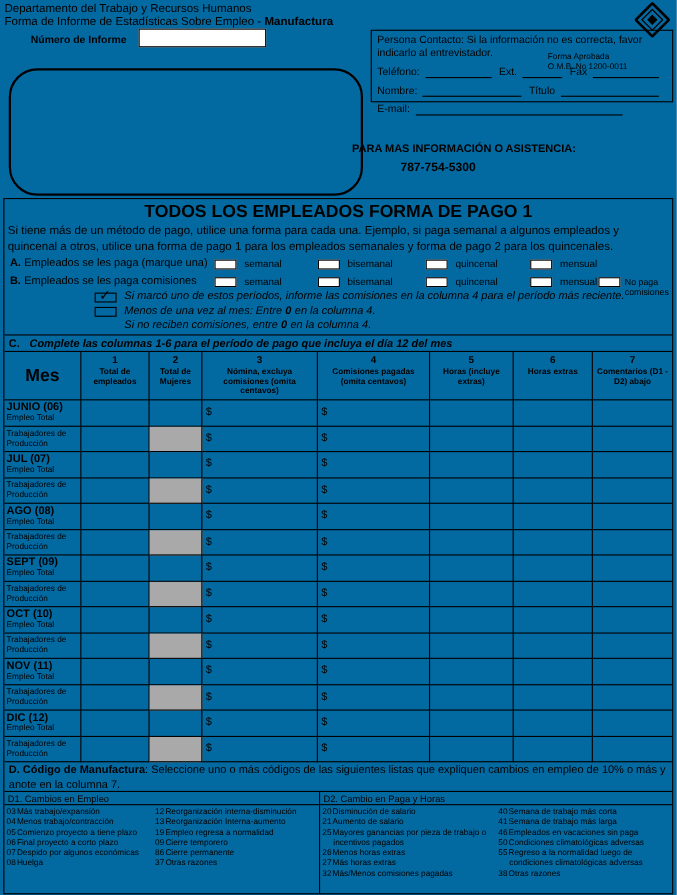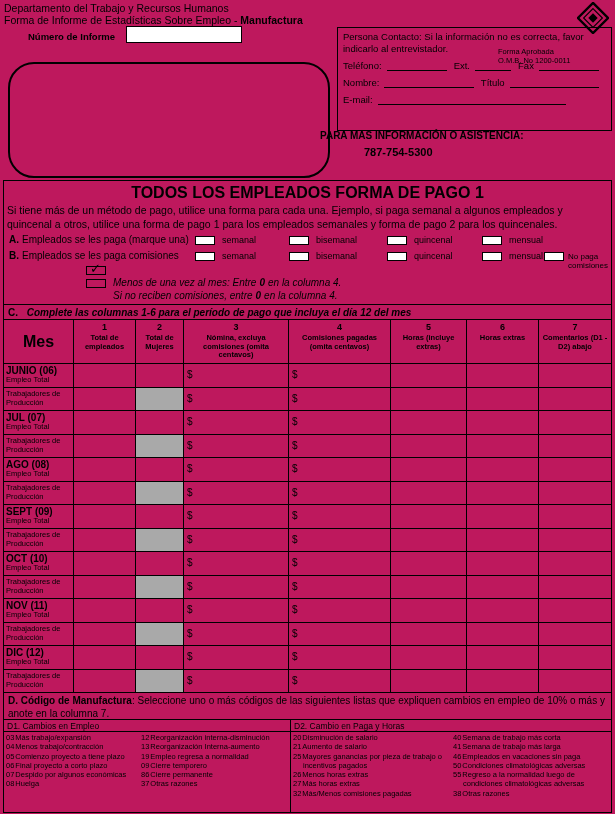--- a/index.html
+++ b/index.html
@@ -1,29 +1,29 @@
 <!DOCTYPE html>
 <html><head>
 <meta charset="utf-8">
 <style>
   * { margin:0; padding:0; box-sizing:border-box; }
   body { background:#fff; color:#000; font-family:"Liberation Sans","DejaVu Sans",sans-serif; }
-  .page { position:relative; width:615px; height:814px; background:#be185d; overflow:hidden; }
+  .page { position:relative; width:615px; height:814px; background:#0369a1; overflow:hidden; }
 
   
   .dept1 { position:absolute; left:4px; top:2px; font-size:10.5px; }
   .dept2 { position:absolute; left:4px; top:14px; font-size:10.5px; }
   .dept2 b { font-weight:bold; }
   .repnum-label { position:absolute; left:28px; top:31px; font-weight:bold; font-size:9.5px; }
   .repnum-box { position:absolute; left:126px; top:26px; width:116px; height:17px; border:1px solid #000; background:#fff; }
   .approved { position:absolute; left:498px; top:3px; width:80px; font-size:7.5px; line-height:9px;margin-top:44px; }
   .logo { position:absolute; left:577px; top:2px; width:32px; height:32px; }
 
   
-  .contactbox { position:absolute; left:337px; top:27px; width:275px; height:104px; border:1px solid #000; padding:3px 5px; font-size:9.5px; }
+  .contactbox { position:absolute; left:337px; top:27px; width:275px; height:66px; border:1px solid #000; padding:3px 5px; font-size:9.5px; }
   .c-intro { line-height:11.5px; }
   .c-row { display:flex; align-items:flex-end; margin-top:6px; }
   .c-lbl { white-space:nowrap; }
   .c-line { border-bottom:1px solid #000; height:11px; flex:1; margin:0 7px 0 5px; }
   .c-line.short { flex:0.6; }
   .c-line.email { margin-right:40px; }
 
   .addrwindow { position:absolute; left:8px; top:62px; width:322px; height:116px; border:2px solid #000; border-radius:26px; }
 
   .assist1 { position:absolute; left:320px; top:130px; font-weight:bold; font-size:10px; }
@@ -170,20 +170,21 @@
       <span class="cb cb4"></span>
         <span class="cblbl lbl4">mensual</span>
       <span class="cb cb5"></span>
         <span class="cblbl lbl5">No paga comisiones</span>
     </div>
 
     <div class="notes">
       <div class="noterow">
         <span class="ncb"></span>
         <span class="ncheck">✓</span>
+        <span class="ntext">Si marcó uno de estos períodos, informe las comisiones en la columna 4 para el período más reciente.</span>
       </div>
       <div class="noterow">
         <span class="ncb"></span>
         <span class="ntext"><span>Menos de una vez al mes:  Entre</span><span class="zero">0</span><span>en la columna 4.</span></span>
       </div>
       <div class="noterow">
         <span class="ntext"><span>Si no reciben comisiones, entre</span><span class="zero">0</span><span>en la columna 4.</span></span>
       </div>
     </div>
 

